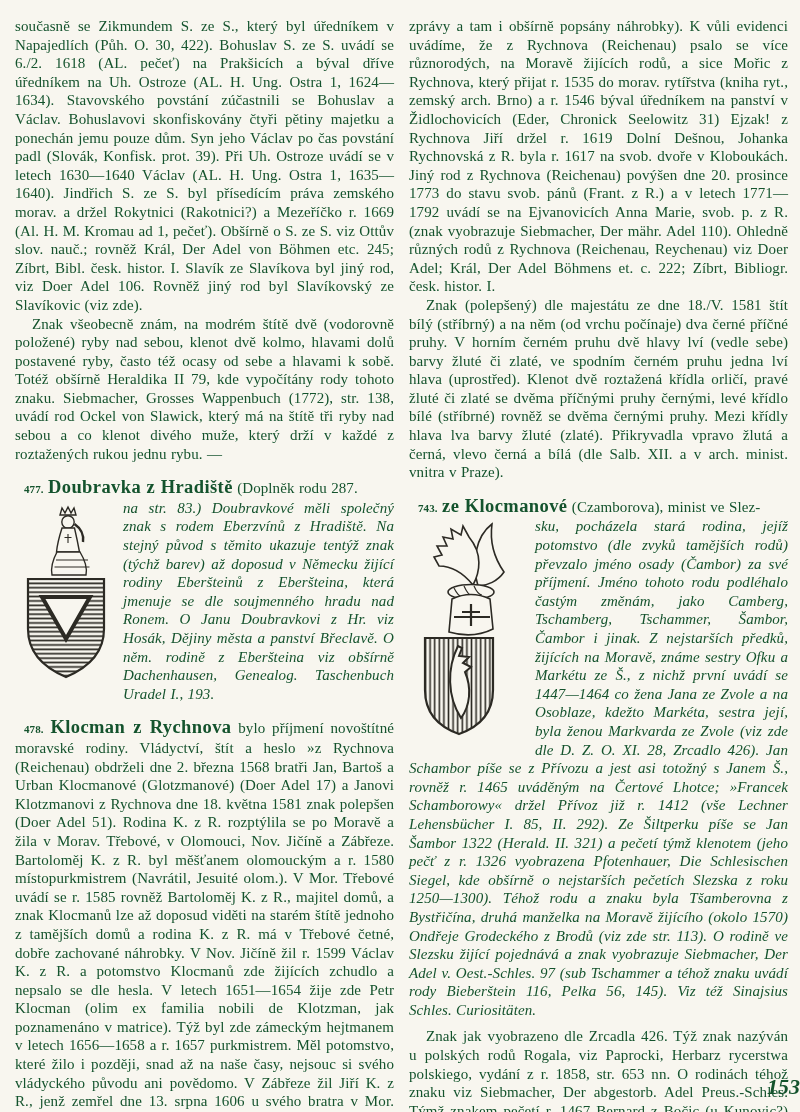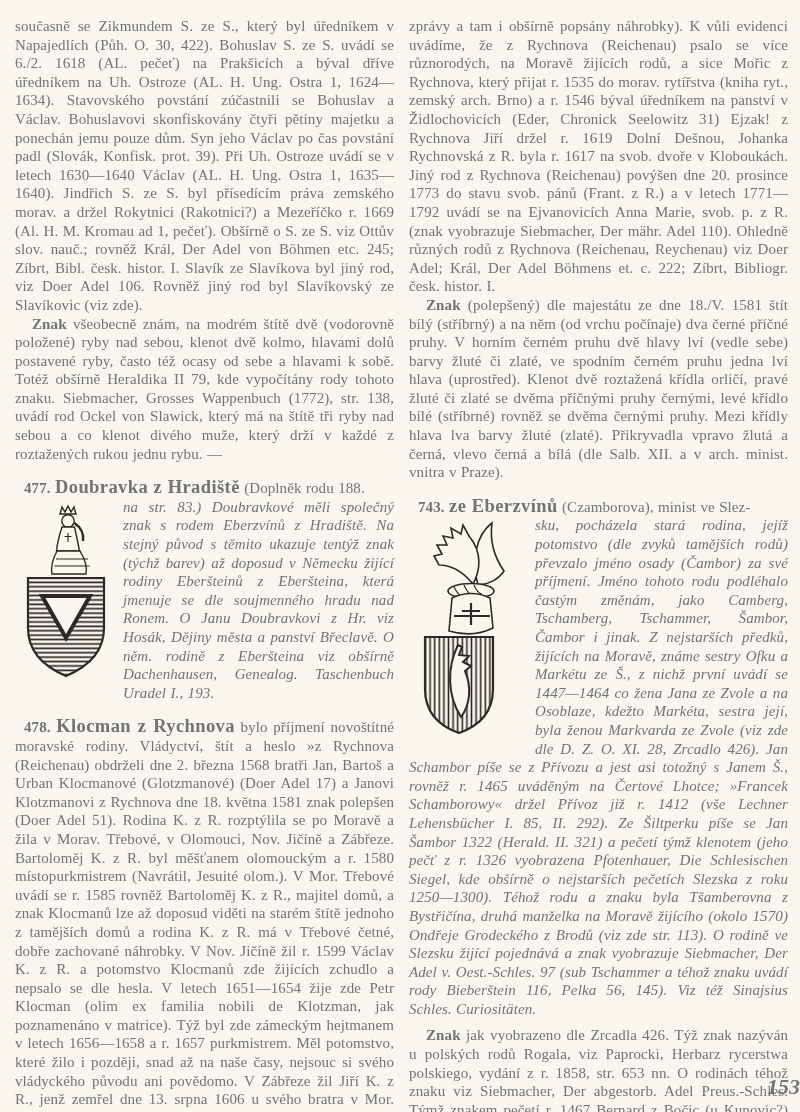--- a/index.html
+++ b/index.html
@@ -1,31 +1,31 @@
 <!DOCTYPE html>
 <html><head>
 <meta charset="utf-8">
 <style>
   html,body { margin:0; padding:0; background:#d8d5cc; }
   .page {
     position:relative; width:800px; height:1112px; margin:0 auto;
-    background:#f8f6ef; color:#737373; overflow:hidden;
+    background:#f8f6ef; color:#14532d; overflow:hidden;
     font-family:"Liberation Serif","DejaVu Serif",serif;
     box-sizing:border-box; padding:17px 12px 0 15px;
   }
   .columns { display:flex; gap:15px; }
   .col { width:379px; text-align:justify; font-size:15px; line-height:18.6px;
          letter-spacing:0.1px; word-spacing:0.5px; }
   .col p { margin:0; }
   .ind { text-indent:17px; }
   .entry { margin-top:15px; }
   .entry-head { text-indent:9px; }
-  .enum { font-weight:bold; font-size:15px; }
+  .enum { font-weight:bold; font-size:11px; }
   .etitle { font-weight:bold; font-size:18.5px; letter-spacing:0.4px;margin-top:21px; }
-  .lead { font-weight:bold; }
+  .lead { font-weight:normal; }
   .arms { float:left; margin:3px 11px 2px 5px; }
   .arms svg { display:block; }
   .entry-body { overflow:visible;font-style:italic; }
   .entry-body::after { content:""; display:block; clear:none; }
   .footer {
     position:absolute; left:0; right:0; bottom:12px; text-align:right;
     font-style:italic; font-weight:bold; font-size:22px;
   }
   .ink { stroke:#2c2a24; }
 </style>
@@ -34,21 +34,21 @@
 
 <div class="page">
   <div class="columns">
 
     <div class="col">
       <p>současně se Zikmundem S. ze S., který byl úředníkem v Napajedlích (Půh. O. 30, 422). Bohuslav S. ze S. uvádí se 6./2. 1618 (AL. pečeť) na Prakšicích a býval dříve úředníkem na Uh. Ostroze (AL. H. Ung. Ostra 1, 1624—1634). Stavovského povstání zúčastnili se Bohuslav a Václav. Bohuslavovi skonfiskovány čtyři pětiny majetku a ponechán jemu pouze dům. Syn jeho Václav po čas povstání padl (Slovák, Konfisk. prot. 39). Při Uh. Ostroze uvádí se v letech 1630—1640 Václav (AL. H. Ung. Ostra 1, 1635—1640). Jindřich S. ze S. byl přísedícím práva zemského morav. a držel Rokytnici (Rakotnici?) a Mezeříčko r. 1669 (Al. H. M. Kromau ad 1, pečeť). Obšírně o S. ze S. viz Ottův slov. nauč.; rovněž Král, Der Adel von Böhmen etc. 245; Zíbrt, Bibl. česk. histor. I. Slavík ze Slavíkova byl jiný rod, viz Doer Adel 106. Rovněž jiný rod byl Slavíkovský ze Slavíkovic (viz zde).</p>
 
       <p class="ind"><b class="lead">Znak</b> <span>všeobecně znám, na modrém štítě dvě (vodorovně položené) ryby nad sebou, klenot dvě kolmo, hlavami dolů postavené ryby, často též ocasy od sebe a hlavami k sobě. Totéž obšírně Heraldika II 79, kde vypočítány rody tohoto znaku. Siebmacher, Grosses Wappenbuch (1772), str. 138, uvádí rod Ockel von Slawick, který má na štítě tři ryby nad sebou a co klenot divého muže, který drží v každé z roztažených rukou jednu rybu. —</span></p>
 
       <div class="entry">
-        <p class="entry-head"><span class="enum">477.</span> <span class="etitle">Doubravka z Hradiště</span> <span>(Doplněk rodu 188.</span></p>
+        <p class="entry-head"><span class="enum">477.</span> <span class="etitle">Doubravka z Hradiště</span> <span>(Doplněk rodu 287.</span></p>
         <div class="entry-body">
           <span class="arms">
             <svg width="92" height="182" viewBox="0 0 92 182">
               <defs>
                 <pattern id="hz" width="6" height="4.4" patternUnits="userSpaceOnUse">
                   <rect width="6" height="4.4" fill="#f8f6ef"></rect>
                   <rect width="6" height="1.7" y="1.3" fill="#2c2a24"></rect>
                 </pattern>
               </defs>
 
@@ -74,21 +74,21 @@
         <p class="entry-head"><span class="enum">478.</span> <span class="etitle">Klocman z Rychnova</span> <span>bylo příjmení novoštítné moravské rodiny. Vládyctví, štít a heslo »z Rychnova (Reichenau) obdrželi dne 2. března 1568 bratři Jan, Bartoš a Urban Klocmanové (Glotzmanové) (Doer Adel 17) a Janovi Klotzmanovi z Rychnova dne 18. května 1581 znak polepšen (Doer Adel 51). Rodina K. z R. rozptýlila se po Moravě a žila v Morav. Třebové, v Olomouci, Nov. Jičíně a Zábřeze. Bartoloměj K. z R. byl měšťanem olomouckým a r. 1580 místopurkmistrem (Navrátil, Jesuité olom.). V Mor. Třebové uvádí se r. 1585 rovněž Bartoloměj K. z R., majitel domů, a znak Klocmanů lze až doposud viděti na starém štítě jednoho z tamějších domů a rodina K. z R. má v Třebové četné, dobře zachované náhrobky. V Nov. Jičíně žil r. 1599 Václav K. z R. a potomstvo Klocmanů zde žijících zchudlo a nepsalo se dle hesla. V letech 1651—1654 žije zde Petr Klocman (olim ex familia nobili de Klotzman, jak poznamenáno v matrice). Týž byl zde zámeckým hejtmanem v letech 1656—1658 a r. 1657 purkmistrem. Měl potomstvo, které žilo i později, snad až na naše časy, nejsouc si svého vládyckého původu ani povědomo. V Zábřeze žil Jiří K. z R., jenž zemřel dne 13. srpna 1606 u svého bratra v Mor. Třebové a znak Klocmanů býval v Zábřeze (na zámku?) vedle znaku Tunklů z Brníčka. Obšírně o tomto rodě v článku Mitteilungen des Gewerbe-Museum in Brünn, 1913, str. 31, 97, 118 (odtud i naše</span></p>
       </div>
     </div>
 
     <div class="col">
       <p>zprávy a tam i obšírně popsány náhrobky). K vůli evidenci uvádíme, že z Rychnova (Reichenau) psalo se více různorodých, na Moravě žijících rodů, a sice Mořic z Rychnova, který přijat r. 1535 do morav. rytířstva (kniha ryt., zemský arch. Brno) a r. 1546 býval úředníkem na panství v Židlochovicích (Eder, Chronick Seelowitz 31) Ejzak! z Rychnova Jiří držel r. 1619 Dolní Dešnou, Johanka Rychnovská z R. byla r. 1617 na svob. dvoře v Kloboukách. Jiný rod z Rychnova (Reichenau) povýšen dne 20. prosince 1773 do stavu svob. pánů (Frant. z R.) a v letech 1771—1792 uvádí se na Ejvanovicích Anna Marie, svob. p. z R. (znak vyobrazuje Siebmacher, Der mähr. Adel 110). Ohledně různých rodů z Rychnova (Reichenau, Reychenau) viz Doer Adel; Král, Der Adel Böhmens et. c. 222; Zíbrt, Bibliogr. česk. histor. I.</p>
 
       <p class="ind"><b class="lead">Znak</b> <span>(polepšený) dle majestátu ze dne 18./V. 1581 štít bílý (stříbrný) a na něm (od vrchu počínaje) dva černé příčné pruhy. V horním černém pruhu dvě hlavy lví (vedle sebe) barvy žluté či zlaté, ve spodním černém pruhu jedna lví hlava (uprostřed). Klenot dvě roztažená křídla orličí, pravé žluté či zlaté se dvěma příčnými pruhy černými, levé křídlo bílé (stříbrné) rovněž se dvěma černými pruhy. Mezi křídly hlava lva barvy žluté (zlaté). Přikryvadla vpravo žlutá a černá, vlevo černá a bílá (dle Salb. XII. a v arch. minist. vnitra v Praze).</span></p>
 
       <div class="entry">
-        <p class="entry-head"><span class="enum">743.</span> <span class="etitle">ze Eberzvínů</span> <span>(Czamborova), minist ve Slez-</span></p>
+        <p class="entry-head"><span class="enum">743.</span> <span class="etitle">ze Klocmanové</span> <span>(Czamborova), minist ve Slez-</span></p>
         <div class="entry-body">
           <span class="arms">
             <svg width="110" height="228" viewBox="0 0 110 228">
               <defs>
                 <pattern id="vt" width="4.6" height="6" patternUnits="userSpaceOnUse">
                   <rect width="4.6" height="6" fill="#f8f6ef"></rect>
                   <rect width="1.6" height="6" x="1.5" fill="#2c2a24"></rect>
                 </pattern>
               </defs>
               <g fill="#f8f6ef" stroke="#2c2a24" stroke-width="1.6">

